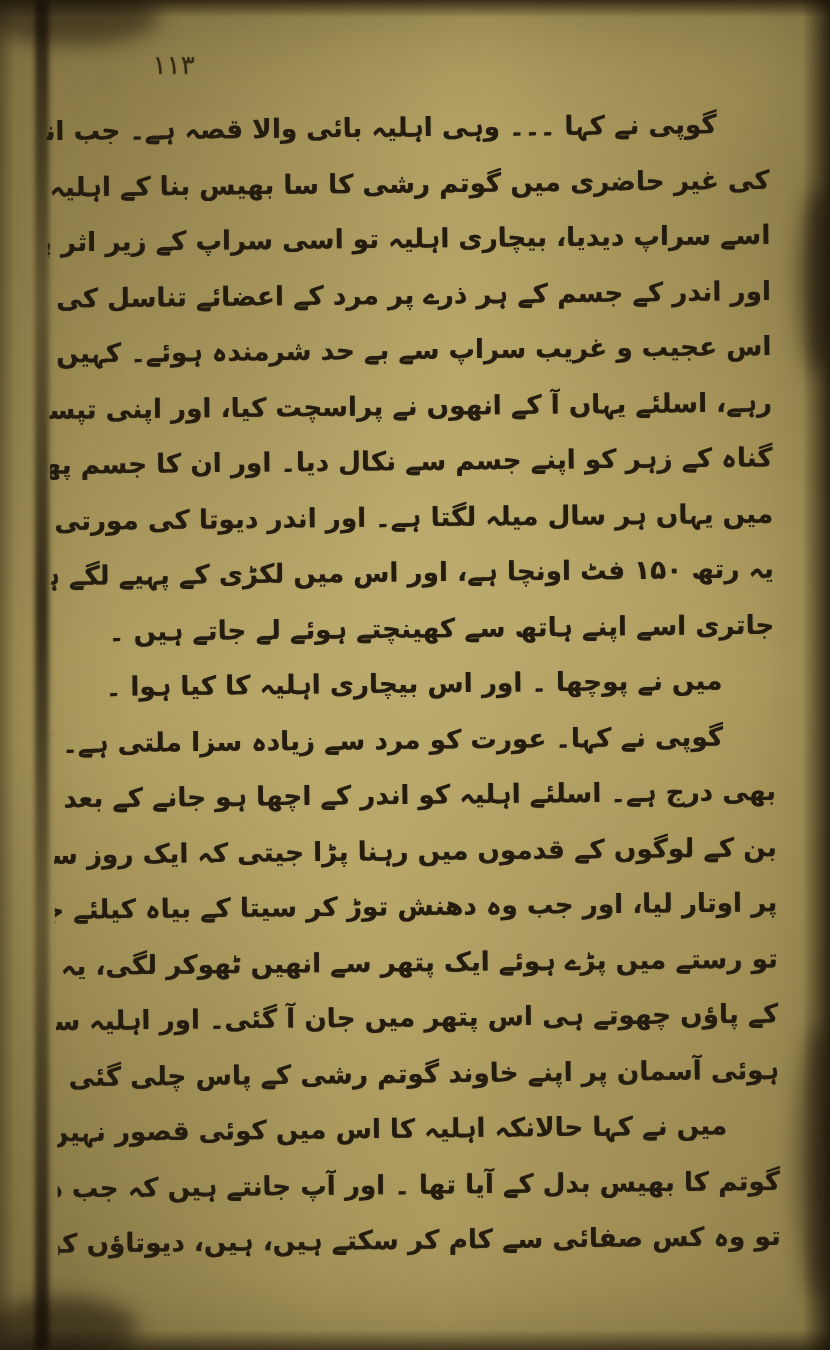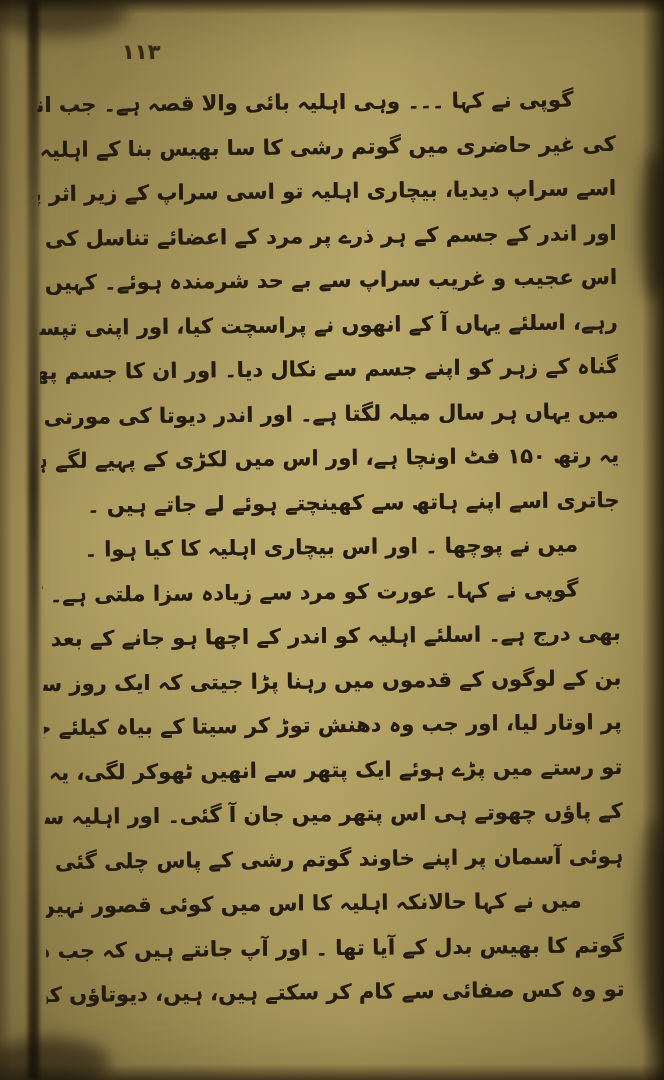--- a/index.html
+++ b/index.html
@@ -37,21 +37,21 @@
       rgba(24,17,7,0.78) 45%, rgba(24,17,7,0.42) 68%,
       rgba(24,17,7,0.85) 100%);}
   .blob{position:absolute;border-radius:50%;filter:blur(8px);pointer-events:none;}
   .blob-tr{right:-6px;top:150px;width:30px;height:150px;background:rgba(20,14,5,0.55);}
   .blob-br{right:-8px;bottom:40px;width:34px;height:220px;background:rgba(20,14,5,0.45);}
   .blob-bl{left:-10px;bottom:-8px;width:120px;height:50px;background:rgba(20,14,5,0.55);}
   .blob-tl{left:-12px;top:-10px;width:140px;height:46px;background:rgba(20,14,5,0.5);}
 
   .page-number{
     position:absolute;left:122px;top:40px;
-    font-size:21px;font-weight:bold;color:#342915;
+    font-size:21px;font-weight:normal;color:#342915;
     letter-spacing:1px;
     text-shadow:0 0 1px rgba(52,41,21,0.5);
   }
   .text-block{
     position:absolute;
     top:80px;right:44px;left:42px;
     transform:rotate(-0.6deg);
     color:#241c0f;
     font-size:21px;
     font-weight:bold;

